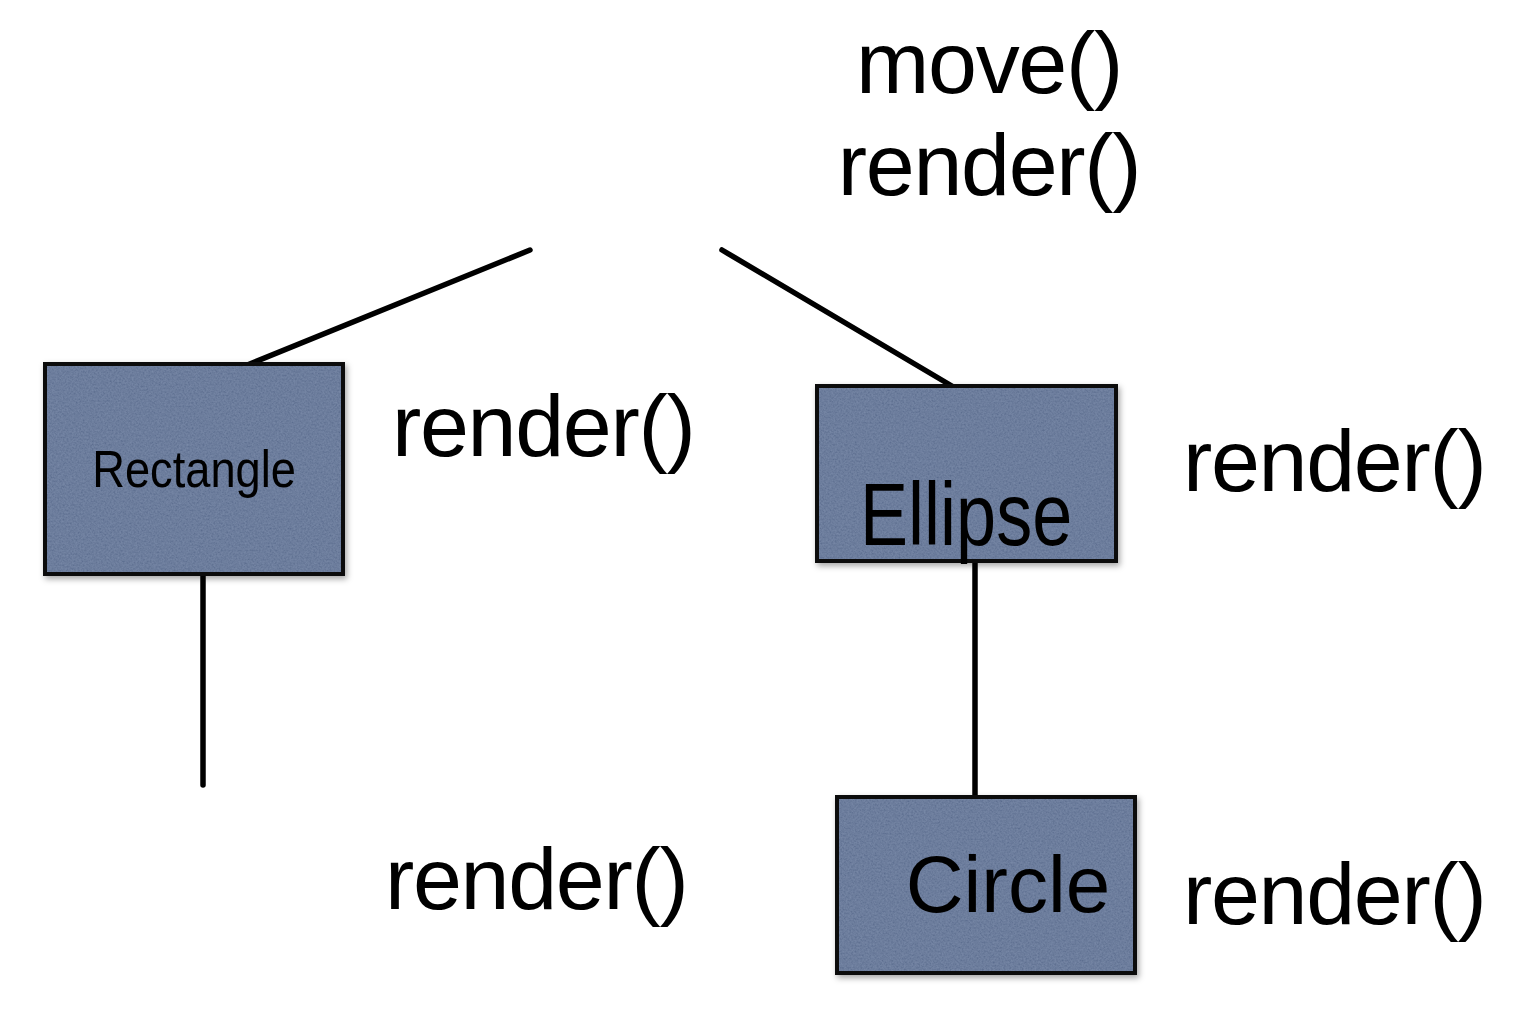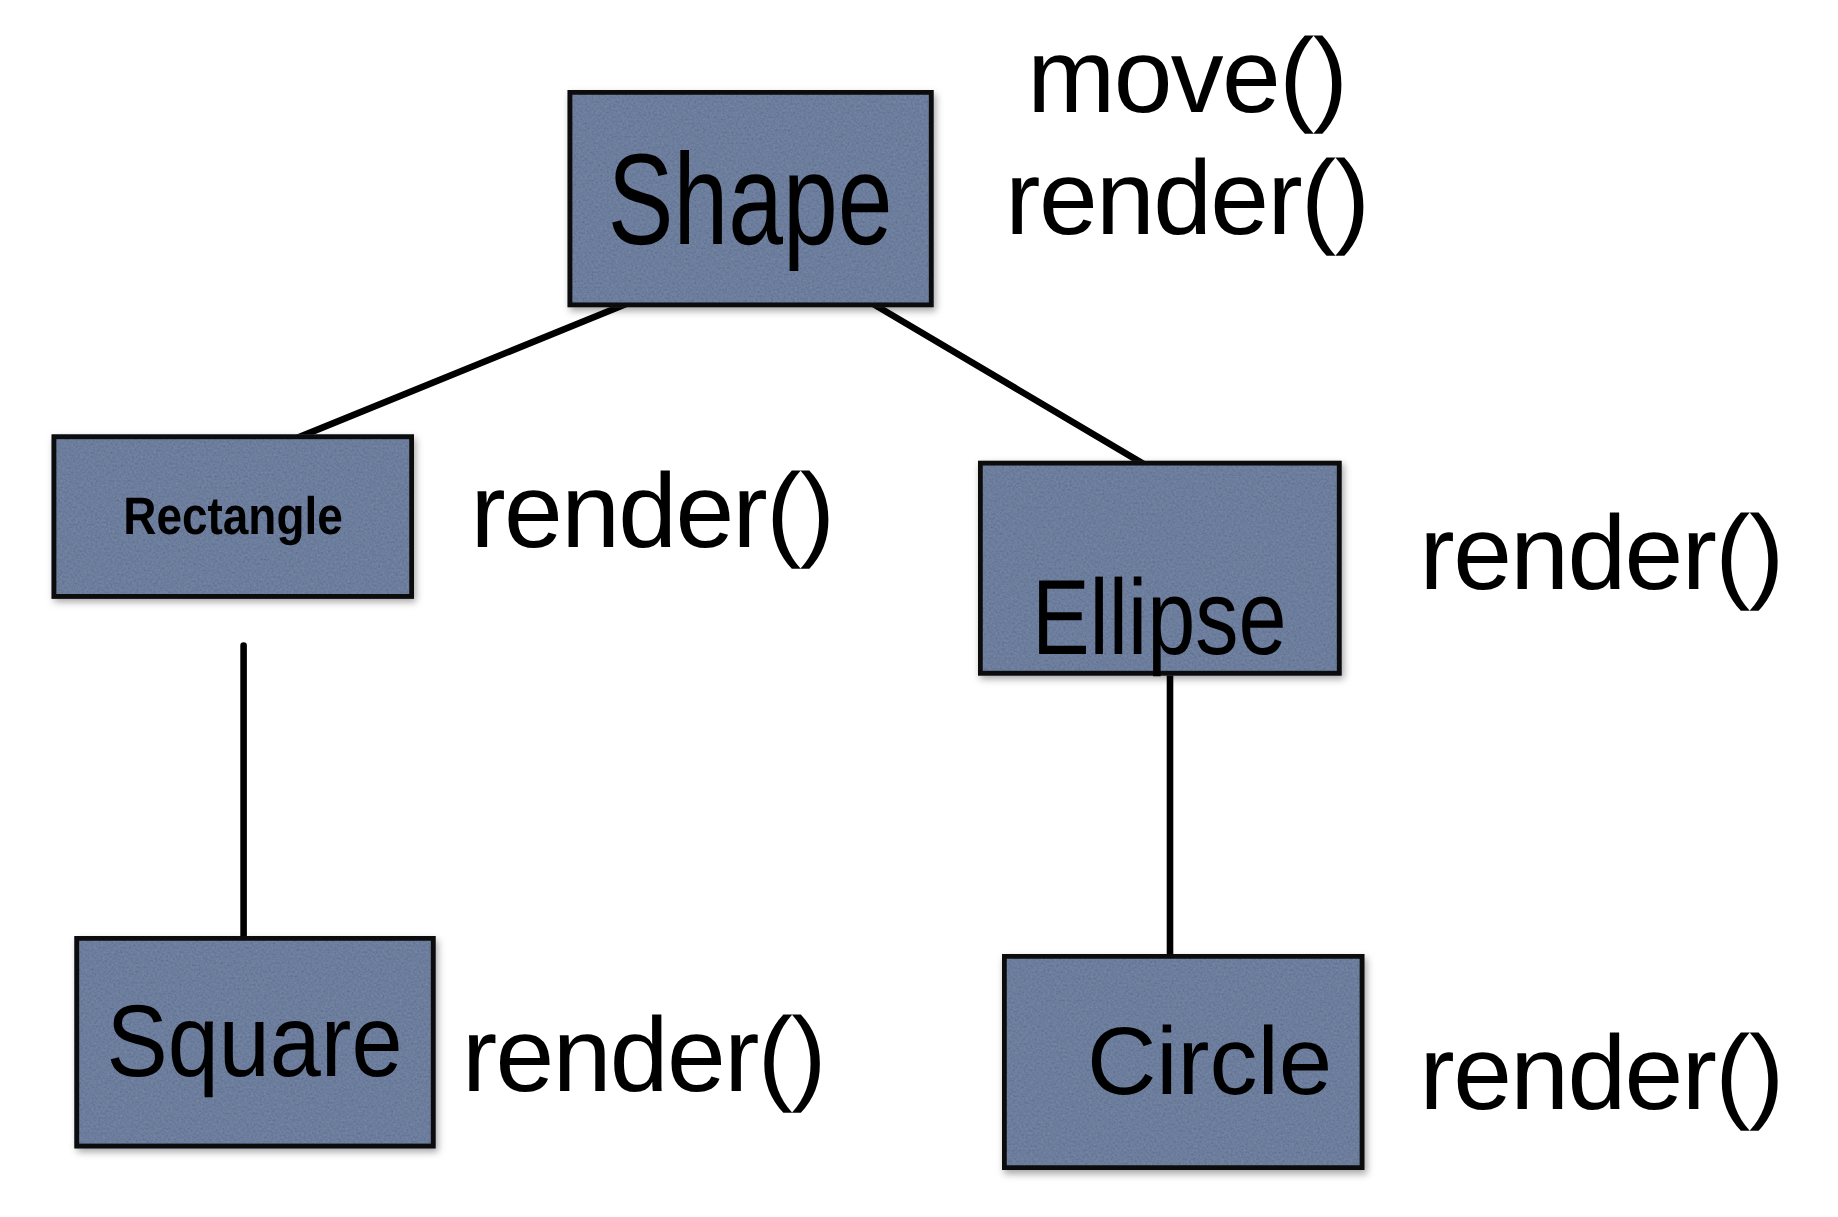--- a/index.html
+++ b/index.html
@@ -44,21 +44,21 @@
   }
   .node .label {
     position: relative;
     white-space: nowrap;
     line-height: 1;
     transform: scaleX(var(--sx, 1));
     transform-origin: 50% 50%;
   }
 
   #node-shape     { left: 473px; top:  75px; width: 305px; height: 181px; font-size: 108px; --sx: .76; }
-  #node-rectangle { left:  43px; top: 362px; width: 302px; height: 137px; font-size:  44px; font-weight: bold; --sx: .87; }
+  #node-rectangle { left:  43px; top: 362px; width: 302px; height: 214px; font-size:  52px; --sx: .87; }
   #node-ellipse   { left: 815px; top: 384px; width: 303px; height: 179px; font-size:  89px; align-items: flex-end; --sx: .81; }
   #node-square    { left:  62px; top: 780px; width: 301px; height: 177px; font-size:  85px; --sx: .90; }
   #node-circle    { left: 835px; top: 795px; width: 302px; height: 180px; font-size:  80px; padding-left: 44px; --sx: 1; }
 
   .annot {
     position: absolute;
     font-size: 88px;
     line-height: 1;
     letter-spacing: -0.015em;
     white-space: nowrap;
@@ -88,47 +88,35 @@
     </defs>
   </svg>
 
   <svg class="edges">
     <line class="edge" x1="530" y1="250" x2="240" y2="368"></line>
     <line class="edge" x1="722" y1="250" x2="962" y2="392"></line>
     <line class="edge" x1="203" y1="538" x2="203" y2="785"></line>
     <line class="edge" x1="975" y1="558" x2="975" y2="800"></line>
   </svg>
 
-  <div class="node" id="node-shape">
-    <svg class="tex">
-        <rect width="100%" height="100%" filter="url(#grain)"></rect>
-      </svg>
-    <span class="label">Shape</span>
-  </div>
 
   <div class="node" id="node-rectangle">
     <svg class="tex">
         <rect width="100%" height="100%" filter="url(#grain)"></rect>
       </svg>
     <span class="label">Rectangle</span>
   </div>
 
   <div class="node" id="node-ellipse">
     <svg class="tex">
         <rect width="100%" height="100%" filter="url(#grain)"></rect>
       </svg>
     <span class="label">Ellipse</span>
   </div>
 
-  <div class="node" id="node-square">
-    <svg class="tex">
-        <rect width="100%" height="100%" filter="url(#grain)"></rect>
-      </svg>
-    <span class="label">Square</span>
-  </div>
 
   <div class="node" id="node-circle">
     <svg class="tex">
         <rect width="100%" height="100%" filter="url(#grain)"></rect>
       </svg>
     <span class="label">Circle</span>
   </div>
 
   <div class="annot shape-members">
     <div>move()</div>

